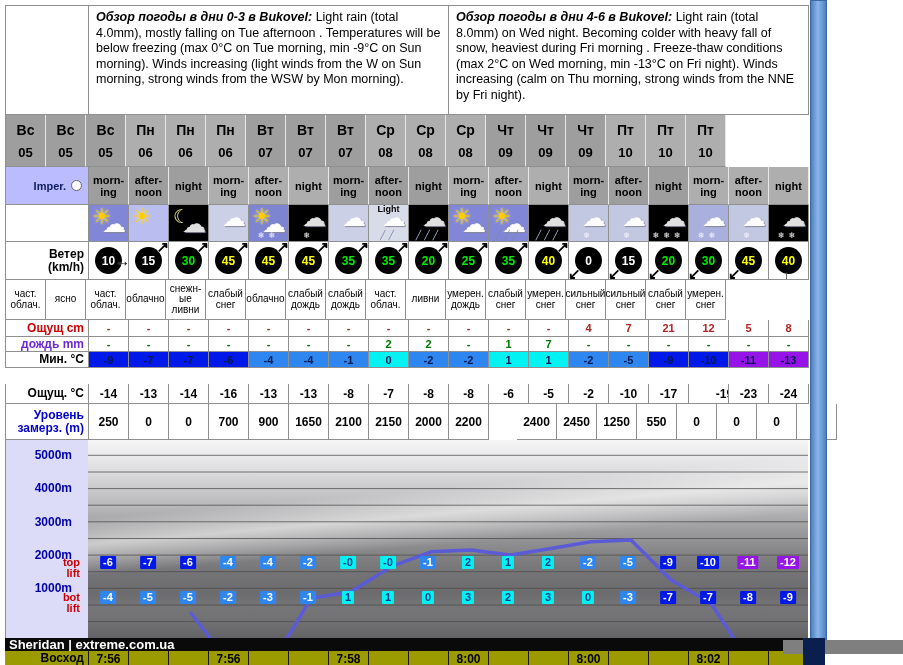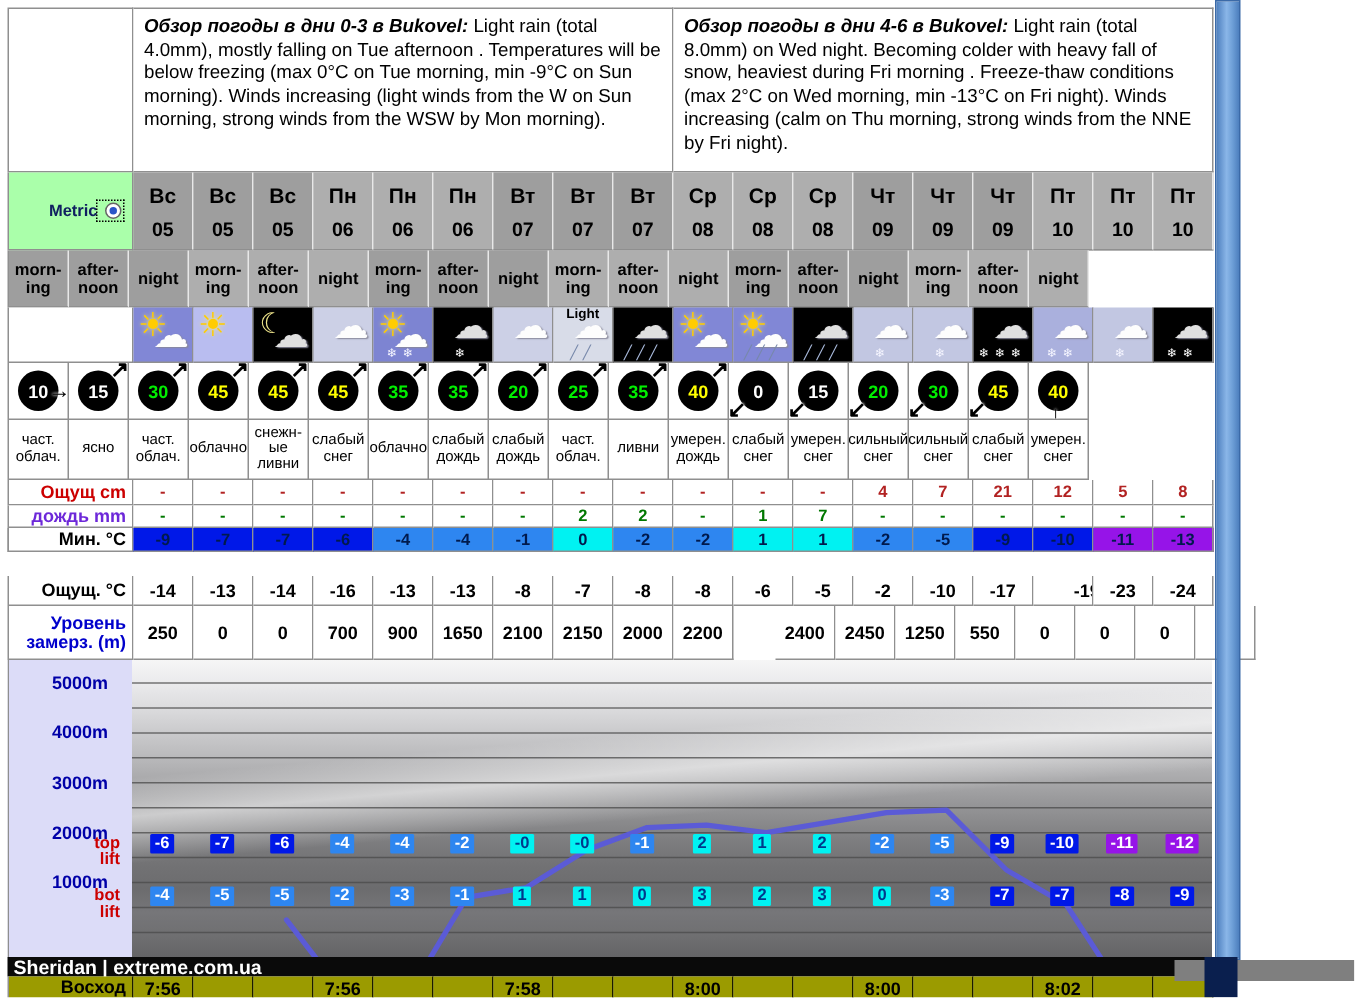--- a/index.html
+++ b/index.html
@@ -63,26 +63,20 @@
       <div class="cell ovbox" style="width:360px;">
         <span class="ovlead">Обзор погоды в дни 0-3 в Bukovel:</span><span> Light rain (total 4.0mm), mostly falling on Tue afternoon . Temperatures will be below freezing (max 0°C on Tue morning, min -9°C on Sun morning). Winds increasing (light winds from the W on Sun morning, strong winds from the WSW by Mon morning).</span>
       </div>
       <div class="cell ovbox" style="width:360px;">
         <span class="ovlead">Обзор погоды в дни 4-6 в Bukovel:</span><span> Light rain (total 8.0mm) on Wed night. Becoming colder with heavy fall of snow, heaviest during Fri morning . Freeze-thaw conditions (max 2°C on Wed morning, min -13°C on Fri night). Winds increasing (calm on Thu morning, strong winds from the NNE by Fri night).</span>
       </div>
     </div>
 
     <div id="gen-rows">
         <div class="row" style="top: 110px; height: 52px;">
-          <div class="cell" style="width: 83px; background: rgb(170, 255, 170); justify-content: flex-end; padding-right: 6px; font-weight: bold; font-size: 11px; color: rgb(16, 32, 96);">
-            <span>Metric</span>
-            <span class="focusring">
-              <span class="radio sel"></span>
-            </span>
-          </div>
           <div class="cell" style="width: 40px; background: rgb(158, 158, 158); border-right-color: rgb(232, 232, 232);">
             <div class="daytxt">
               <div class="dname">Вс</div>
               <div class="ddate">05</div>
             </div>
           </div>
           <div class="cell" style="width: 40px; background: rgb(158, 158, 158); border-right-color: rgb(232, 232, 232);">
             <div class="daytxt">
               <div class="dname">Вс</div>
               <div class="ddate">05</div>
@@ -179,20 +173,24 @@
             </div>
           </div>
           <div class="cell" style="width: 40px; background: rgb(174, 174, 174); border-right-color: rgb(232, 232, 232);">
             <div class="daytxt">
               <div class="dname">Пт</div>
               <div class="ddate">10</div>
             </div>
           </div>
         </div>
         <div class="row" style="top: 162px; height: 38px;">
+          <div class="cell" style="width: 83px; background: rgb(187, 187, 255); justify-content: flex-end; padding-right: 6px; font-weight: bold; font-size: 11px; color: rgb(16, 32, 96);">
+            <span>Imper.</span>
+            <span class="radio" style="margin-left:5px"></span>
+          </div>
           <div class="cell" style="width: 40px; background: rgb(158, 158, 158); border-right-color: rgb(232, 232, 232);">
             <div class="period">morn-
 ing</div>
           </div>
           <div class="cell" style="width: 40px; background: rgb(158, 158, 158); border-right-color: rgb(232, 232, 232);">
             <div class="period">after-
 noon</div>
           </div>
           <div class="cell" style="width: 40px; background: rgb(158, 158, 158); border-right-color: rgb(232, 232, 232);">
             <div class="period">night</div>
@@ -322,20 +320,22 @@
           <div class="cell" style="width: 40px; background: rgb(194, 199, 226);">
             <span class="icon-glyph" style="right: 2px; top: 1px; font-size: 24px; color: rgb(253, 253, 253); text-shadow: rgb(136, 136, 154) 1px 1px 1px;">☁</span>
             <span class="icon-glyph" style="left: 0px; right: 0px; bottom: 1px; text-align: center; font-size: 8px; letter-spacing: 4px; color: rgb(246, 246, 255);">❄</span>
           </div>
           <div class="cell" style="width: 40px; background: rgb(0, 0, 0);">
             <span class="icon-glyph" style="right: 2px; top: 1px; font-size: 24px; color: rgb(224, 224, 224); text-shadow: rgb(136, 136, 154) 1px 1px 1px;">☁</span>
             <span class="icon-glyph" style="left: 0px; right: 0px; bottom: 1px; text-align: center; font-size: 8px; letter-spacing: 4px; color: rgb(255, 255, 255);">❄❄</span>
           </div>
         </div>
         <div class="row" style="top: 237px; height: 38px;">
+          <div class="cell lblcell" style="width: 83px; white-space: pre-line;">Ветер
+(km/h)</div>
           <div class="cell" style="width: 40px;">
             <div class="windc" style="color: rgb(255, 255, 255);">10<span class="warr arr-e">→</span></div>
           </div>
           <div class="cell" style="width: 40px;">
             <div class="windc" style="color: rgb(255, 255, 255);">15<span class="warr arr-ne">↗</span></div>
           </div>
           <div class="cell" style="width: 40px;">
             <div class="windc" style="color: rgb(0, 238, 0);">30<span class="warr arr-ne">↗</span></div>
           </div>
           <div class="cell" style="width: 40px;">

